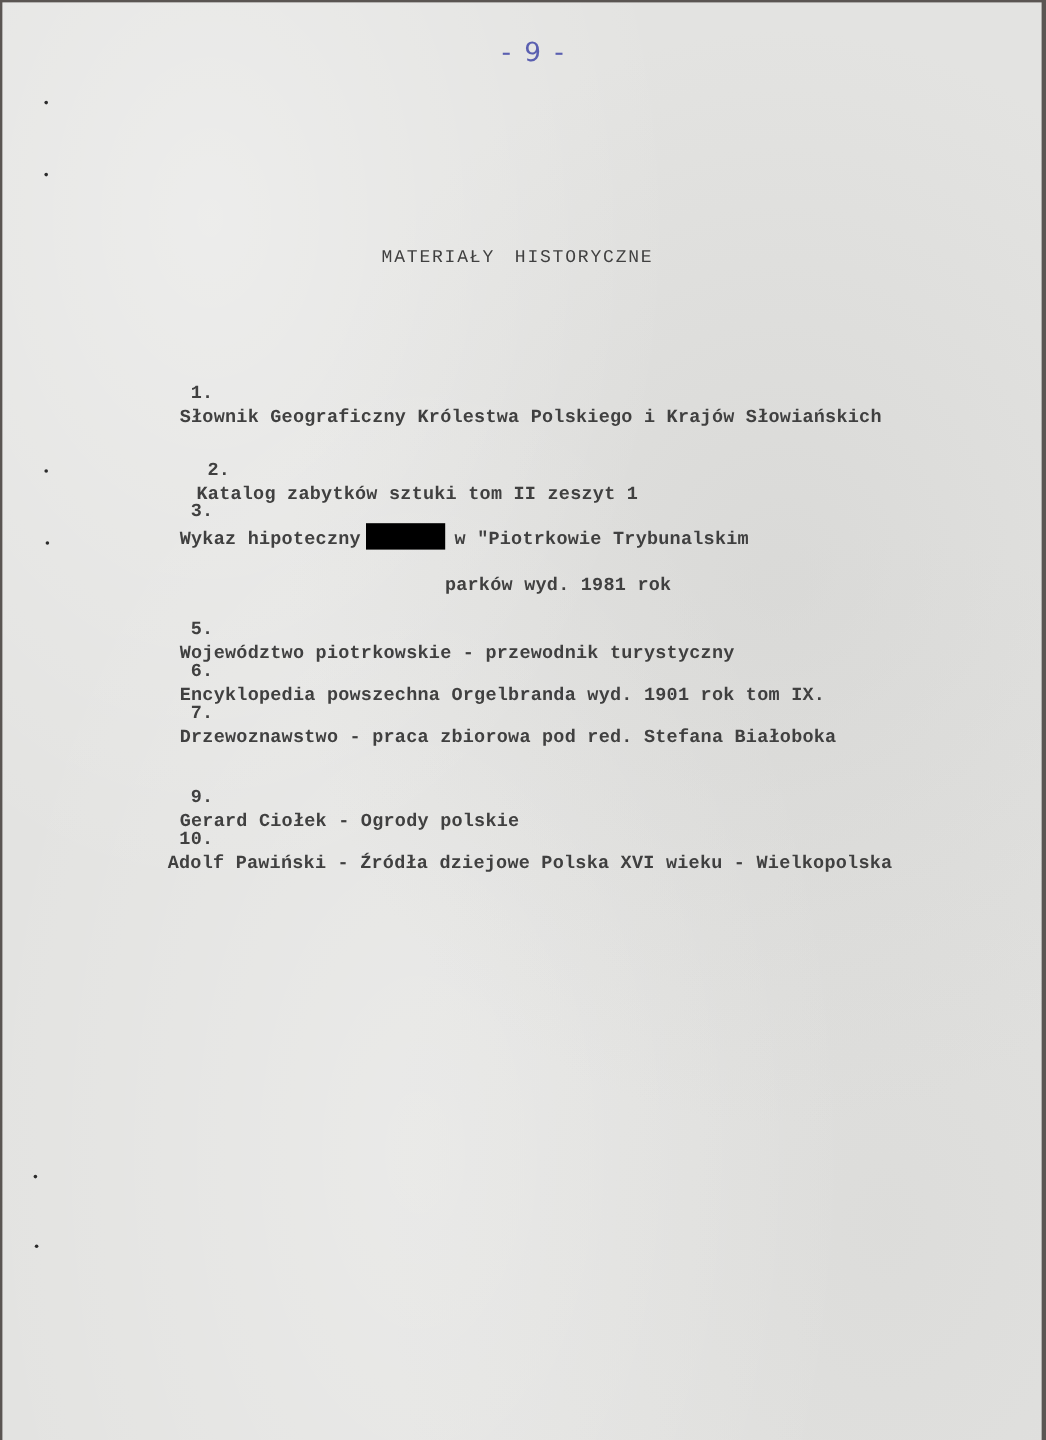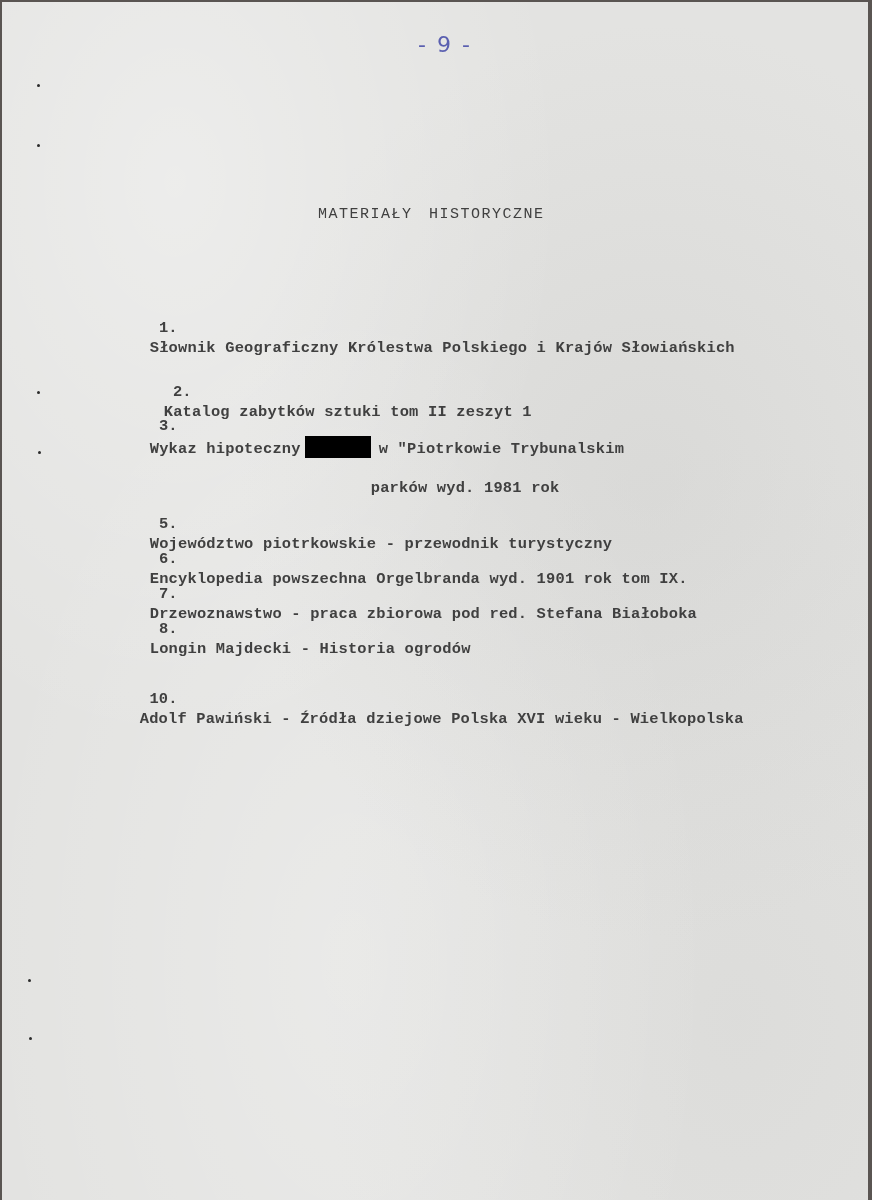--- a/index.html
+++ b/index.html
@@ -109,25 +109,25 @@
   <div class="item" style="left:110px; top:527px;">
     <span class="num" style="width:28px;">6.</span>
     <span>Encyklopedia powszechna Orgelbranda wyd. 1901 rok tom IX.</span>
   </div>
 
   <div class="item" style="left:110px; top:562px;">
     <span class="num" style="width:28px;">7.</span>
     <span>Drzewoznawstwo - praca zbiorowa pod red. Stefana Białoboka</span>
   </div>
 
-  <div class="item" style="left:110px; top:597px;">
-    <span class="num" style="width:28px;">8.</span>
-    <span>Longin Majdecki - Historia ogrodów</span>
+
+  <div class="item" style="left:110px; top:632px;">
+    <span class="num" style="width:28px;">9.</span>
+    <span>Gerard Ciołek - Ogrody polskie</span>
   </div>
-
 
   <div class="item" style="left:100px; top:667px;">
     <span class="num" style="width:38px;">10.</span>
     <span>Adolf Pawiński - Źródła dziejowe Polska XVI wieku - Wielkopolska</span>
   </div>
 
   <div class="punch" style="left:35px; top:82px;"></div>
   <div class="punch" style="left:35px; top:142px;"></div>
   <div class="punch" style="left:35px; top:389px;"></div>
   <div class="punch" style="left:36px; top:449px;"></div>

